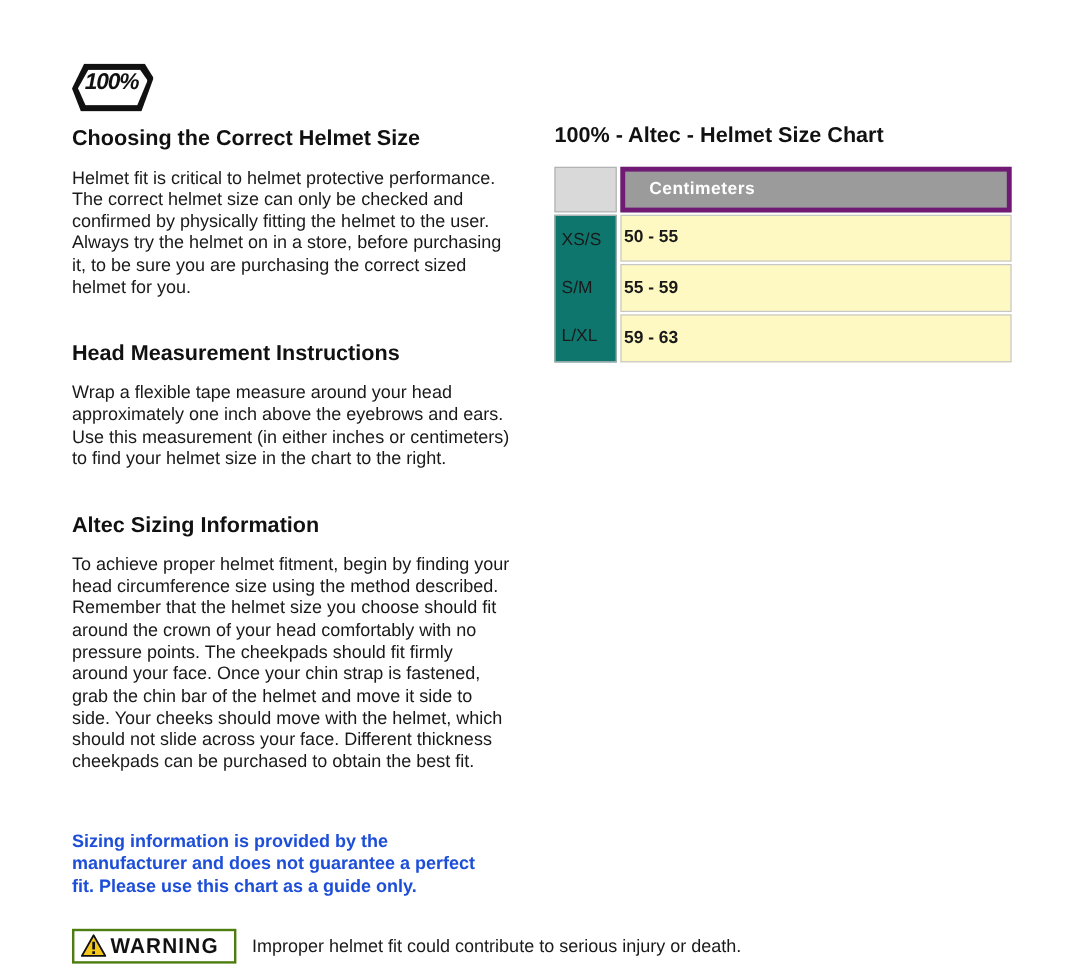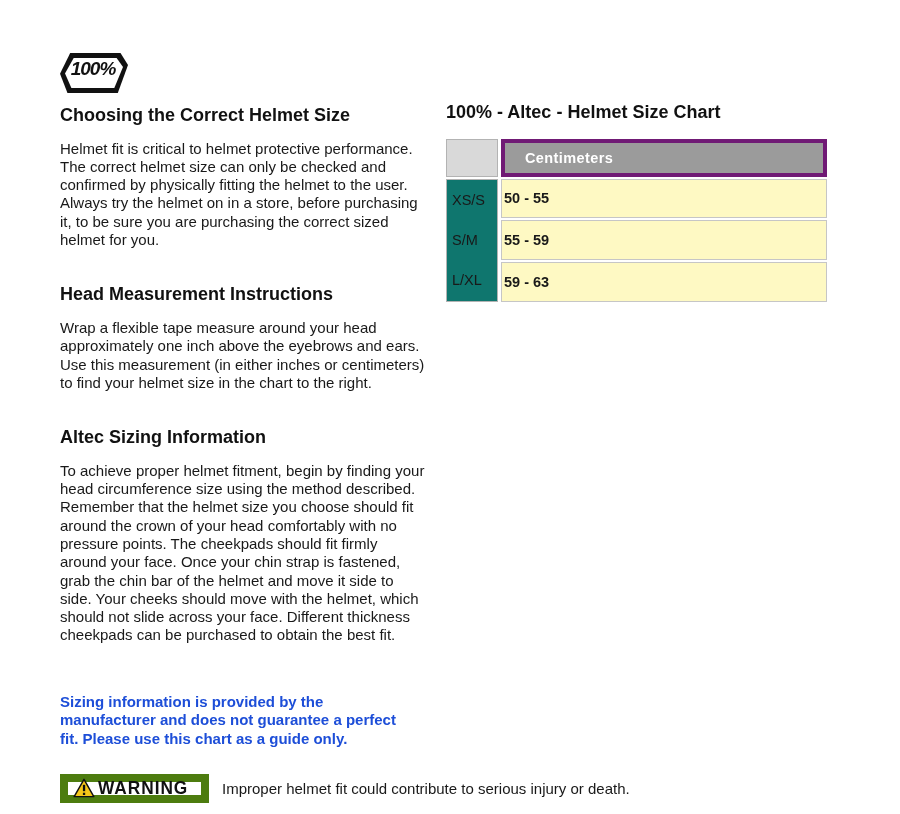--- a/index.html
+++ b/index.html
@@ -7,21 +7,21 @@
   body {
     width: 900px; height: 814px;
     position: relative;
     font-family: "Liberation Sans", sans-serif;
     color: #191919;
     overflow: hidden;
   }
 
   
   .left-col  { position: absolute; left: 60px; top: 53px; width: 368px; }
-  .right-col { position: absolute; left: 446px; top: 102px; width: 380px; }
+  .right-col { position: absolute; left: 462px; top: 102px; width: 380px; }
 
   
   .logo { position: relative; width: 68px; height: 40px; margin-bottom: 12px; }
   .logo-outer {
     position: absolute; inset: 0; background: #111;
     clip-path: polygon(15% 0, 89% 0, 100% 30%, 85% 100%, 11% 100%, 0 52%);
   }
   .logo-inner {
     position: absolute; left: 5px; top: 5px; right: 5px; bottom: 5px;
     background: #ffffff;
@@ -43,21 +43,21 @@
 
   .disclaimer {
     margin-top: 48px;
     font-size: 15px; font-weight: 700; line-height: 1.24; color: #1d4ed8;
     width: 340px;
   }
 
   
   .warning-row { margin-top: 25px; display: flex; align-items: center; width: 540px; }
   .warning-box {
-    border: 8px solid #4d7c0f; background: #fff;
+    border: 2px solid #4d7c0f; background: #fff;
     padding: 2px 9px 2px 5px;
     display: inline-flex; align-items: center; gap: 3px;
     height: 29px; flex: 0 0 auto;
   }
   .warning-label {
     font-size: 18px; font-weight: 700; color: #111; letter-spacing: 1px;
     transform: scaleX(0.96); transform-origin: left center; white-space: nowrap;
   }
   .warning-text { margin-left: 13px; font-size: 15px; color: #191919; white-space: nowrap; }
 

